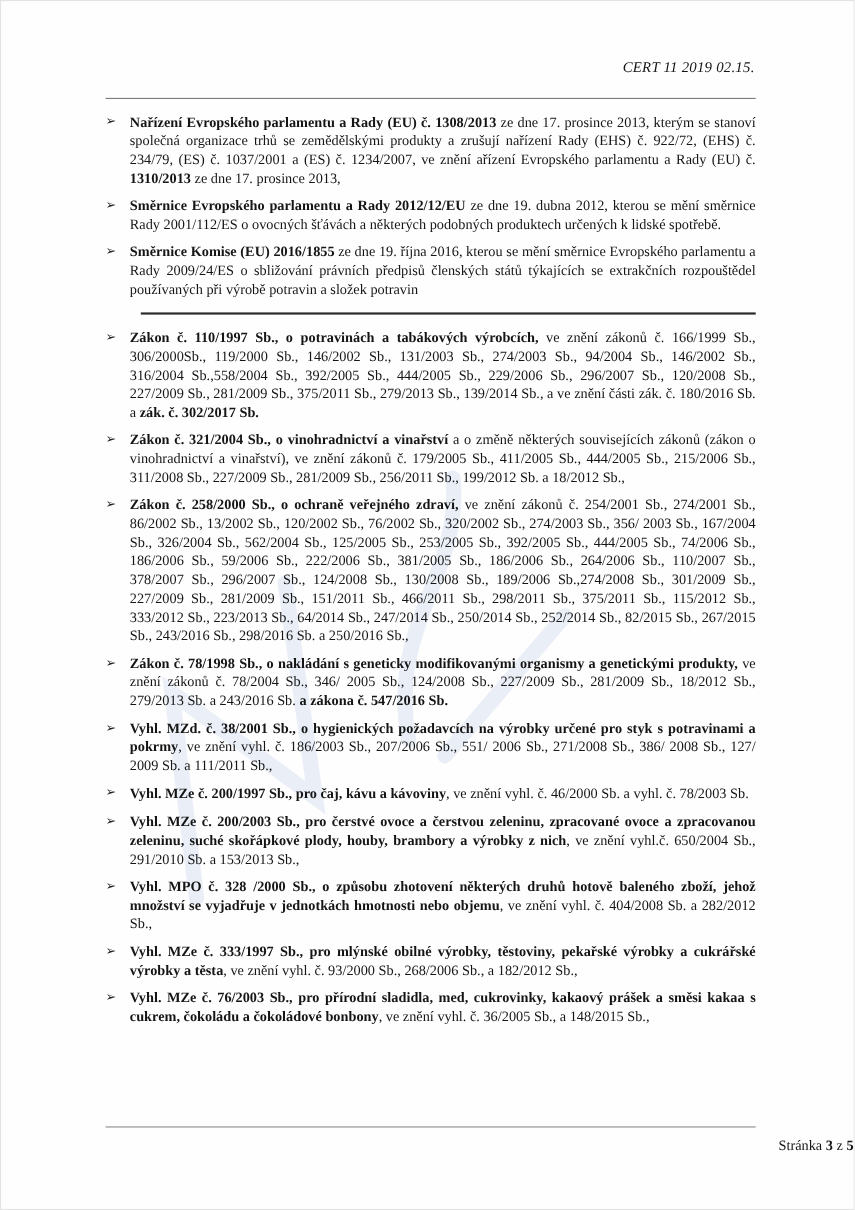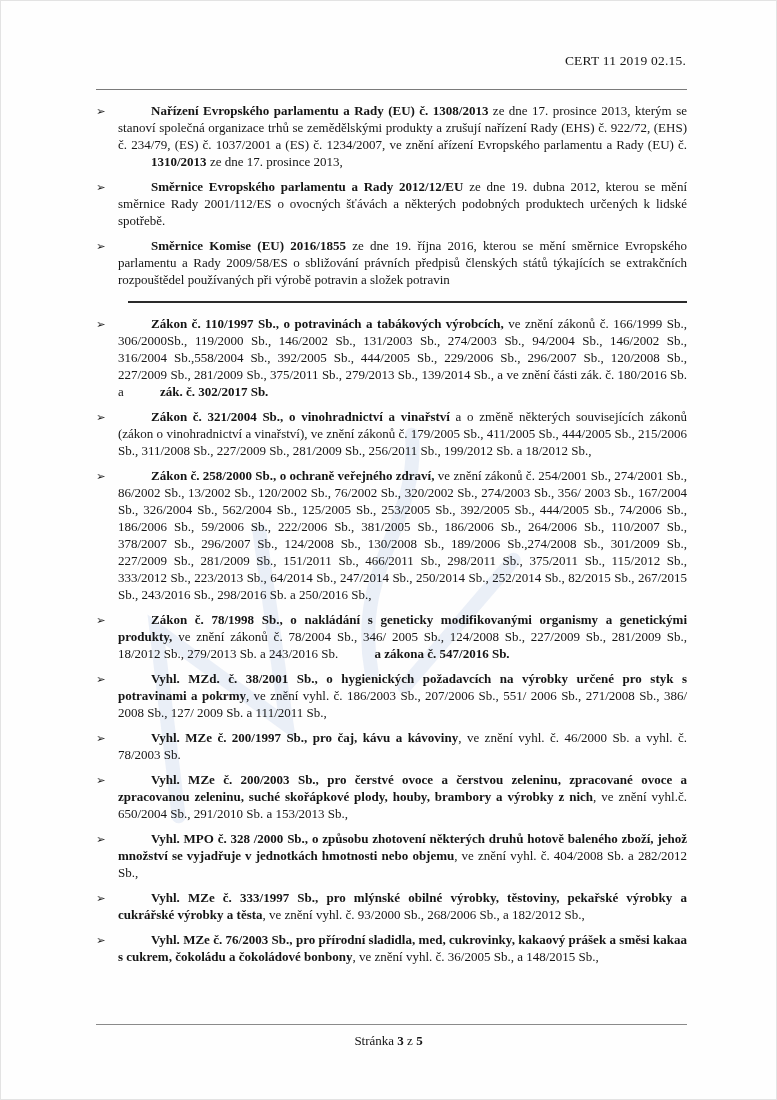--- a/index.html
+++ b/index.html
@@ -12,20 +12,21 @@
     border:1px solid #e3e3e3;
     box-sizing:border-box;
     font-family:"Liberation Serif", serif;
     color:#151515;
     overflow:hidden;
   }
   .header-right{
     position:absolute;
     top:52px;
     right:90px;
+    font-style:italic;
     font-size:13.5px;
     letter-spacing:.2px;
     margin-left:44px;
   }
   .rule-top{
     position:absolute;
     top:88px;
     left:95px;
     right:89px;
     border-top:1.5px solid #7a7a7a;
@@ -47,38 +48,38 @@
     line-height:17px;
     padding-top:1px;
     color:#1c1c1c;
   }
   .item-text{
     flex:1;
     font-size:13px;
     line-height:17px;
     text-align:justify;
   }
-  .item-text .b{font-weight:bold;margin-left:33px;}
+  .item-text .b{font-weight:bold;}
   .section-divider{
     border-top:2px solid #2a2a2a;
     margin:13px 0 12px 32px;
   }
   .footer-rule{
     position:absolute;
     left:95px;
     right:89px;
     bottom:74px;
     border-top:1px solid #8a8a8a;
   }
   .footer{
     position:absolute;
     left:0;
     right:0;
     bottom:50px;
-    text-align:center;
+    text-align:right;
     font-size:13px;
   }
   .footer .b{font-weight:bold;}
   .watermark{
     position:absolute;
     left:10px;
     top:300px;
     pointer-events:none;
     opacity:0.16;
   }
@@ -105,21 +106,21 @@
         <div class="item">
           <span class="bullet">➢</span>
           <div class="item-text"><span class="b">Nařízení Evropského parlamentu a Rady (EU) č. 1308/2013</span><span> ze dne 17. prosince 2013, kterým se stanoví společná organizace trhů se zemědělskými produkty a zrušují nařízení Rady (EHS) č. 922/72, (EHS) č. 234/79, (ES) č. 1037/2001 a (ES) č. 1234/2007, ve znění ařízení Evropského parlamentu a Rady (EU) č. </span><span class="b">1310/2013</span><span> ze dne 17. prosince 2013,</span></div>
         </div>
         <div class="item">
           <span class="bullet">➢</span>
           <div class="item-text"><span class="b">Směrnice Evropského parlamentu a Rady 2012/12/EU</span><span> ze dne 19. dubna 2012, kterou se mění směrnice Rady 2001/112/ES o ovocných šťávách a některých podobných produktech určených k lidské spotřebě.</span></div>
         </div>
         <div class="item">
           <span class="bullet">➢</span>
-          <div class="item-text"><span class="b">Směrnice Komise (EU) 2016/1855</span><span> ze dne 19. října 2016, kterou se mění směrnice Evropského parlamentu a Rady 2009/58/ES o sbližování právních předpisů členských států týkajících se extrakčních rozpouštědel používaných při výrobě potravin a složek potravin</span></div>
+          <div class="item-text"><span class="b">Směrnice Komise (EU) 2016/1855</span><span> ze dne 19. října 2016, kterou se mění směrnice Evropského parlamentu a Rady 2009/24/ES o sbližování právních předpisů členských států týkajících se extrakčních rozpouštědel používaných při výrobě potravin a složek potravin</span></div>
         </div>
       </div>
     <div class="section-divider"></div>
     <div id="list-bottom">
         <div class="item">
           <span class="bullet">➢</span>
           <div class="item-text"><span class="b">Zákon č. 110/1997 Sb., o potravinách a tabákových výrobcích,</span><span> ve znění zákonů č. 166/1999 Sb., 306/2000Sb., 119/2000 Sb., 146/2002 Sb., 131/2003 Sb., 274/2003 Sb., 94/2004 Sb., 146/2002 Sb., 316/2004 Sb.,558/2004 Sb., 392/2005 Sb., 444/2005 Sb., 229/2006 Sb., 296/2007 Sb., 120/2008 Sb., 227/2009 Sb., 281/2009 Sb., 375/2011 Sb., 279/2013 Sb., 139/2014 Sb., a ve znění části zák. č. 180/2016 Sb. a </span><span class="b">zák. č. 302/2017 Sb.</span></div>
         </div>
         <div class="item">
           <span class="bullet">➢</span>

